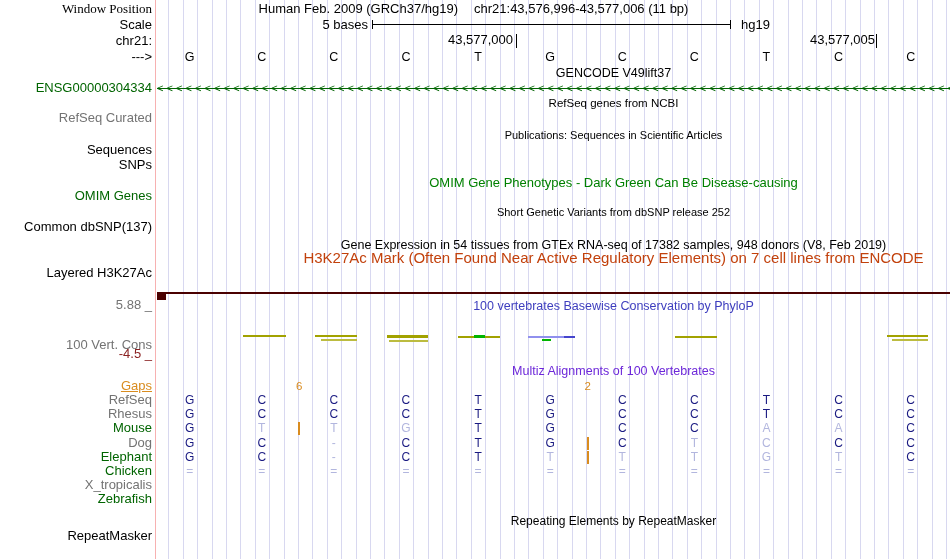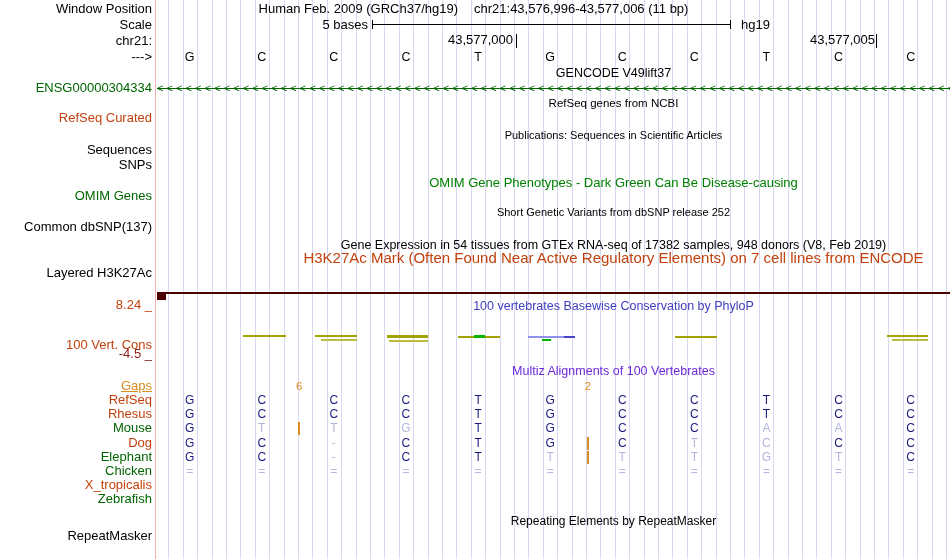--- a/index.html
+++ b/index.html
@@ -2,21 +2,21 @@
 <html><head>
 <meta charset="utf-8">
 <style>
   html,body{margin:0;padding:0;background:#fff;}
   #root{position:relative;width:950px;height:559px;background:#fff;overflow:hidden;
         font-family:"Liberation Sans",sans-serif;color:#000;}
   .gridlines{position:absolute;left:155px;top:0;width:795px;height:559px;
     background:repeating-linear-gradient(to right,transparent 0px,transparent 13.4px,#d8d8f0 13.4px,#d8d8f0 14.4px);}
   .cursor-line{position:absolute;left:155px;top:0;width:1px;height:559px;background:#f7b1b1;}
   .left-label{position:absolute;right:798px;white-space:nowrap;font-size:13px;line-height:14px;text-align:right;}
-  .c-black{color:#000;} .c-green{color:#006400;} .c-blue{color:#c2410c;}
+  .c-black{color:#000;} .c-green{color:#006400;} .c-blue{color:#737373;}
   .c-maroon{color:#8b2222;} .c-orange{color:#d98c1f;text-decoration:underline;}
   .center-title{position:absolute;left:171px;width:885px;text-align:center;white-space:nowrap;line-height:14px;}
   .main-title{position:absolute;left:155px;width:637px;top:2px;display:flex;justify-content:center;gap:16px;
     font-size:13px;line-height:14px;}
   .scale-text{position:absolute;right:582px;top:18px;font-size:13px;line-height:14px;}
   .ruler-line{position:absolute;left:372px;top:24px;width:359px;height:1px;background:#000;}
   .ruler-tick{position:absolute;top:20px;width:1px;height:9px;background:#000;}
   .hg19{position:absolute;left:741px;top:18px;font-size:13px;line-height:14px;}
   .coord{position:absolute;top:33px;font-size:13px;line-height:14px;white-space:nowrap;}
   .coord-tick{position:absolute;top:34px;width:1px;height:14px;background:#000;}
@@ -67,32 +67,32 @@
       <span class="base" style="left: 910.65px;">C</span>
     </div>
 
   <div class="gencode-line"></div>
   <div class="gencode-arrows" id="gencode-arrows">&lt;&lt;&lt;&lt;&lt;&lt;&lt;&lt;&lt;&lt;&lt;&lt;&lt;&lt;&lt;&lt;&lt;&lt;&lt;&lt;&lt;&lt;&lt;&lt;&lt;&lt;&lt;&lt;&lt;&lt;&lt;&lt;&lt;&lt;&lt;&lt;&lt;&lt;&lt;&lt;&lt;&lt;&lt;&lt;&lt;&lt;&lt;&lt;&lt;&lt;&lt;&lt;&lt;&lt;&lt;&lt;&lt;&lt;&lt;&lt;&lt;&lt;&lt;&lt;&lt;&lt;&lt;&lt;&lt;&lt;&lt;&lt;&lt;&lt;&lt;&lt;&lt;&lt;&lt;&lt;&lt;&lt;&lt;&lt;&lt;&lt;</div>
 
   <div class="axis-line"></div>
   <div class="axis-notch"></div>
 
   <div id="left-labels">
-      <div class="left-label c-black" style="top: 2px;">Window Position</div>
+      <div class="left-label c-black" style="top: 2px; font-family: Liberation Serif, serif;">Window Position</div>
       <div class="left-label c-black" style="top: 18px;">Scale</div>
       <div class="left-label c-black" style="top: 34px;">chr21:</div>
       <div class="left-label c-black" style="top: 50px;">---&gt;</div>
       <div class="left-label c-green" style="top: 81px;">ENSG00000304334</div>
       <div class="left-label c-blue" style="top: 111px;">RefSeq Curated</div>
       <div class="left-label c-black" style="top: 143px;">Sequences</div>
       <div class="left-label c-black" style="top: 158px;">SNPs</div>
       <div class="left-label c-green" style="top: 189px;">OMIM Genes</div>
       <div class="left-label c-black" style="top: 220px;">Common dbSNP(137)</div>
       <div class="left-label c-black" style="top: 266px;">Layered H3K27Ac</div>
-      <div class="left-label c-blue" style="top: 298px;">8.24 _</div>
+      <div class="left-label c-blue" style="top: 298px;">5.88 _</div>
       <div class="left-label c-blue" style="top: 338px; margin-left: 33px;">100 Vert. Cons</div>
       <div class="left-label c-maroon" style="top: 347px;">-4.5 _</div>
       <div class="left-label c-orange" style="top: 379px;">Gaps</div>
       <div class="left-label c-blue" style="top: 393px;">RefSeq</div>
       <div class="left-label c-blue" style="top: 407px;">Rhesus</div>
       <div class="left-label c-green" style="top: 421px;">Mouse</div>
       <div class="left-label c-blue" style="top: 436px;">Dog</div>
       <div class="left-label c-green" style="top: 450px;">Elephant</div>
       <div class="left-label c-green" style="top: 464px;">Chicken</div>
       <div class="left-label c-blue" style="top: 478px;">X_tropicalis</div>

